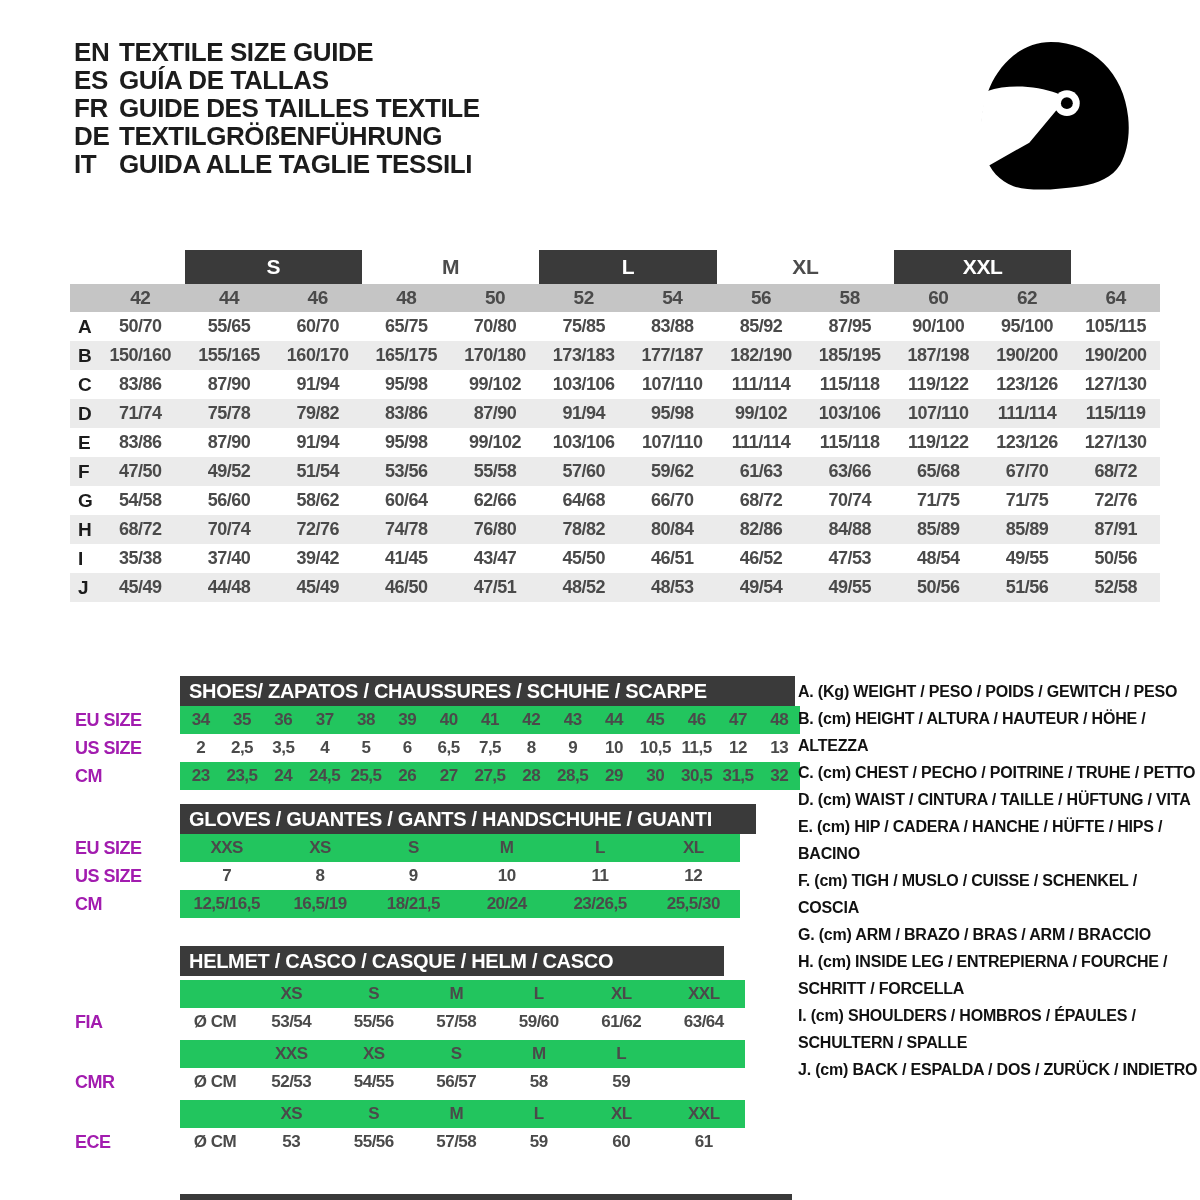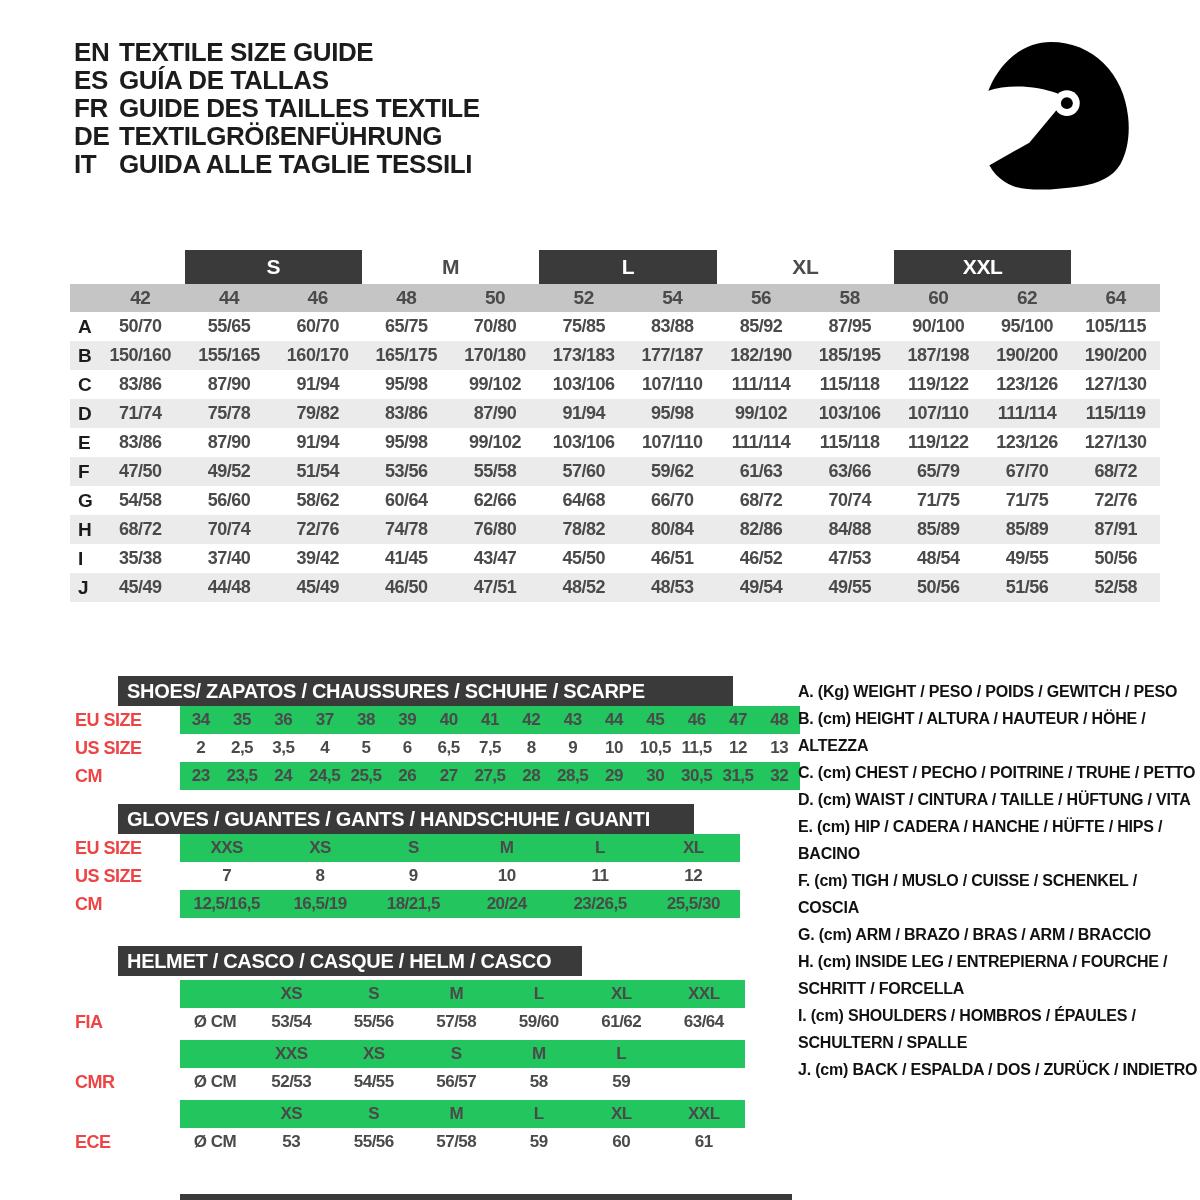--- a/index.html
+++ b/index.html
@@ -31,34 +31,34 @@
   .numrow { position:absolute; left:70px; top:284px; width:1090px; height:28px; background:#c5c5c5; }
   .tbody { position:absolute; left:70px; top:312px; width:1090px; }
   .trow { height:29px; }
   .trow.shade { background:#ebebeb; }
   .cell { display:flex; align-items:center; justify-content:center; font-size:18px; color:#4a4a4a; letter-spacing:-0.5px; white-space:nowrap; }
   .cell.num { color:#4a4a4a; font-size:19px; }
   .rlab { justify-content:flex-start; padding-left:8px; color:#1c1c1c; font-size:19px; }
 
   
   .sec { position:absolute; left:70px; }
-  .secbar { margin-left:48px; background:#3a3a3a; color:#ffffff; height:30px; display:flex; align-items:center; padding-left:9px; font-size:20px; letter-spacing:-0.3px; white-space:nowrap; }
+  .secbar { margin-left:110px; background:#3a3a3a; color:#ffffff; height:30px; display:flex; align-items:center; padding-left:9px; font-size:20px; letter-spacing:-0.3px; white-space:nowrap; }
   .srow { display:flex; height:28px; }
-  .srlab { width:110px; display:flex; align-items:center; padding-left:5px; font-size:18px; color:#ef4444; letter-spacing:-0.5px; white-space:nowrap; }
+  .srlab { width:110px; display:flex; align-items:center; padding-left:5px; font-size:18px; color:#a21caf; letter-spacing:-0.5px; white-space:nowrap; }
   .srvals { display:grid; grid-auto-flow:column; grid-auto-columns:1fr; }
   .srvals.shaded { background:#22c55e; }
   .srvals .cell { font-size:17px; }
   .sec-shoes  { top:676px; }
   .sec-shoes  .secbar { width:615px; }
   .sec-shoes  .srvals { width:620px; }
   .sec-gloves { top:804px; }
   .sec-gloves .secbar { width:576px; }
   .sec-gloves .srvals { width:560px; }
   .sec-helmet { top:946px; }
-  .sec-helmet .secbar { width:464px; }
+  .sec-helmet .secbar { width:544px; }
   .hgrid { display:grid; grid-auto-flow:row; grid-template-columns:70px repeat(6,1fr); width:565px; }
   .hrow.gap { margin-top:4px; }
 
   
   .legend { position:absolute; left:798px; top:678px; width:400px; }
   .legend-line { font-size:16px; line-height:27px; letter-spacing:-0.2px; color:#111111; }
 
   
   .bottom-bar { position:absolute; left:180px; bottom:0; width:612px; height:6px; background:#3a3a3a; }
 </style>
@@ -201,21 +201,21 @@
         <div class="cell rlab">F</div>
         <div class="cell val">47/50</div>
         <div class="cell val">49/52</div>
         <div class="cell val">51/54</div>
         <div class="cell val">53/56</div>
         <div class="cell val">55/58</div>
         <div class="cell val">57/60</div>
         <div class="cell val">59/62</div>
         <div class="cell val">61/63</div>
         <div class="cell val">63/66</div>
-        <div class="cell val">65/79</div>
+        <div class="cell val">65/68</div>
         <div class="cell val">67/70</div>
         <div class="cell val">68/72</div>
       </div>
       <div class="trow grid13">
         <div class="cell rlab">G</div>
         <div class="cell val">54/58</div>
         <div class="cell val">56/60</div>
         <div class="cell val">58/62</div>
         <div class="cell val">60/64</div>
         <div class="cell val">62/66</div>

